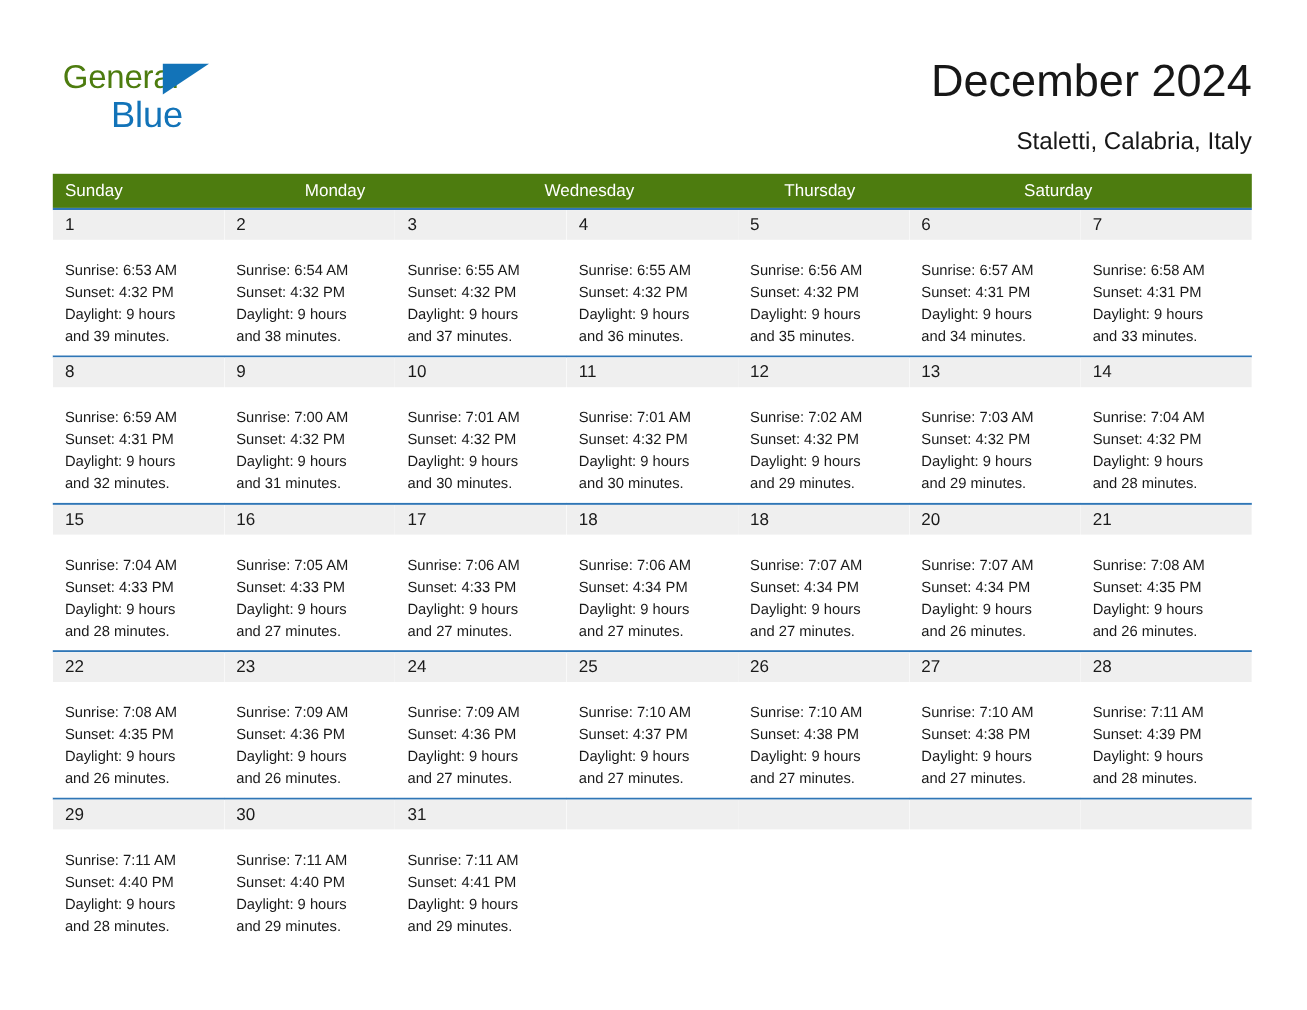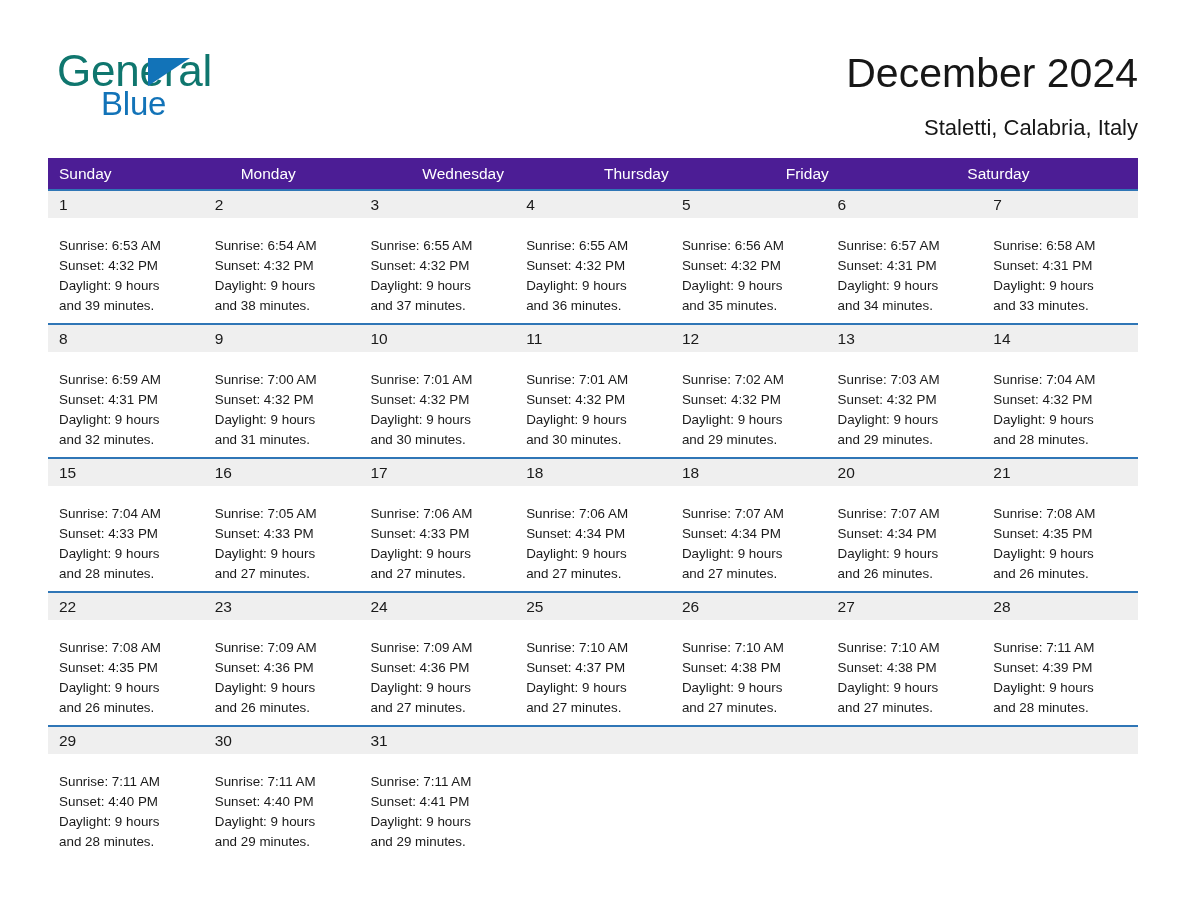--- a/index.html
+++ b/index.html
@@ -38,23 +38,23 @@
   }
   .logo-row1 {
     position: relative;
     height: 38px;
     white-space: nowrap;
   }
   .logo-general {
     position: absolute;
     left: 0;
     top: 0;
-    font-size: 44px;
+    font-size: 30px;
     line-height: 38px;
-    color: #0f766e;
+    color: #4d7c0f;
     letter-spacing: -0.2px;
     font-family: "Liberation Sans", sans-serif;
   }
   .logo-tri {
     position: absolute;
     left: 91px;
     top: 6px;
     width: 0;
     height: 0;
     border-left: 42px solid #1273b8;
@@ -95,21 +95,21 @@
 
   
   .calendar {
     position: absolute;
     left: 48px;
     top: 158px;
     width: 1090px;
   }
   .weekdays {
     display: flex;
-    background: #4c1d95;
+    background: #4d7c0f;
     height: 31px;
     align-items: center;
   }
   .weekday {
     flex: 1 1 0;
     color: #ffffff;
     font-size: 15.5px;
     line-height: 31px;
     padding-left: 11px;
     box-sizing: border-box;
@@ -180,21 +180,20 @@
     <div class="subtitle">Staletti, Calabria, Italy</div>
   </div>
 
   <div class="calendar">
 
     <div class="weekdays">
       <div class="weekday">Sunday</div>
       <div class="weekday">Monday</div>
       <div class="weekday">Wednesday</div>
       <div class="weekday">Thursday</div>
-      <div class="weekday">Friday</div>
       <div class="weekday">Saturday</div>
     </div>
 
     <div class="week">
       <div class="day filled">
         <div class="daynum">1</div>
         <div class="dayinfo">
           <div>Sunrise: 6:53 AM</div>
           <div>Sunset: 4:32 PM</div>
           <div>Daylight: 9 hours</div>

